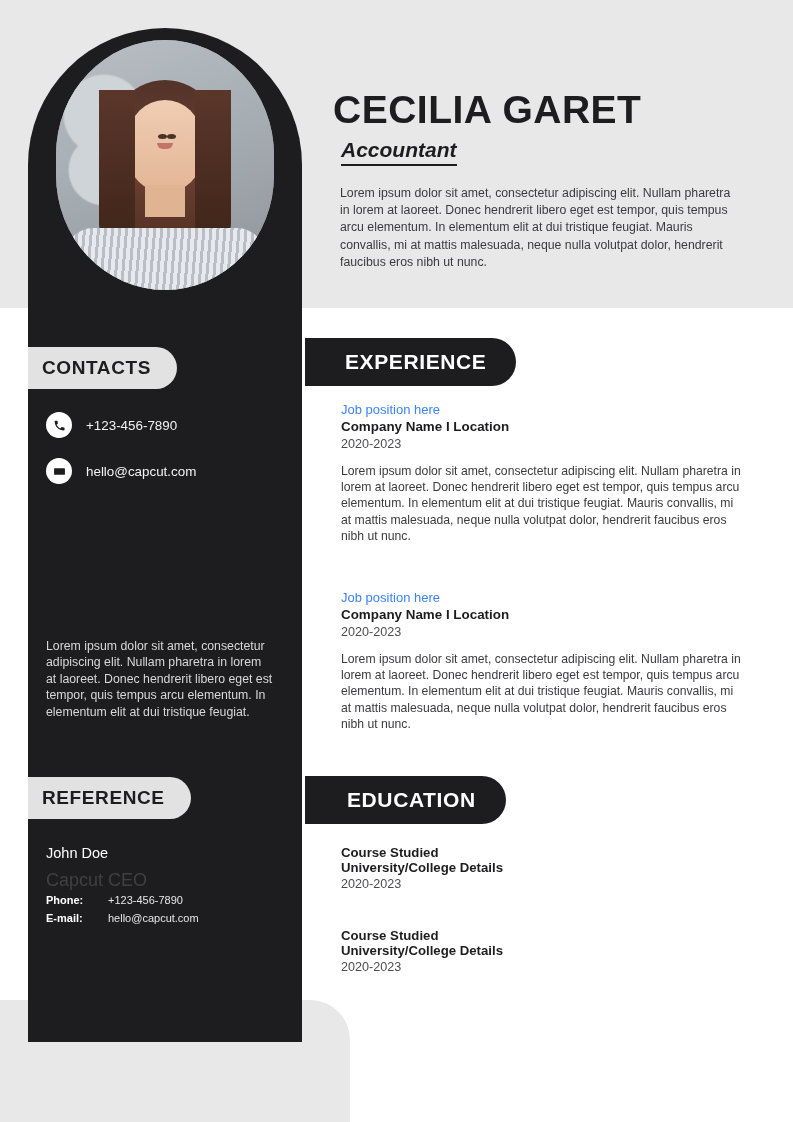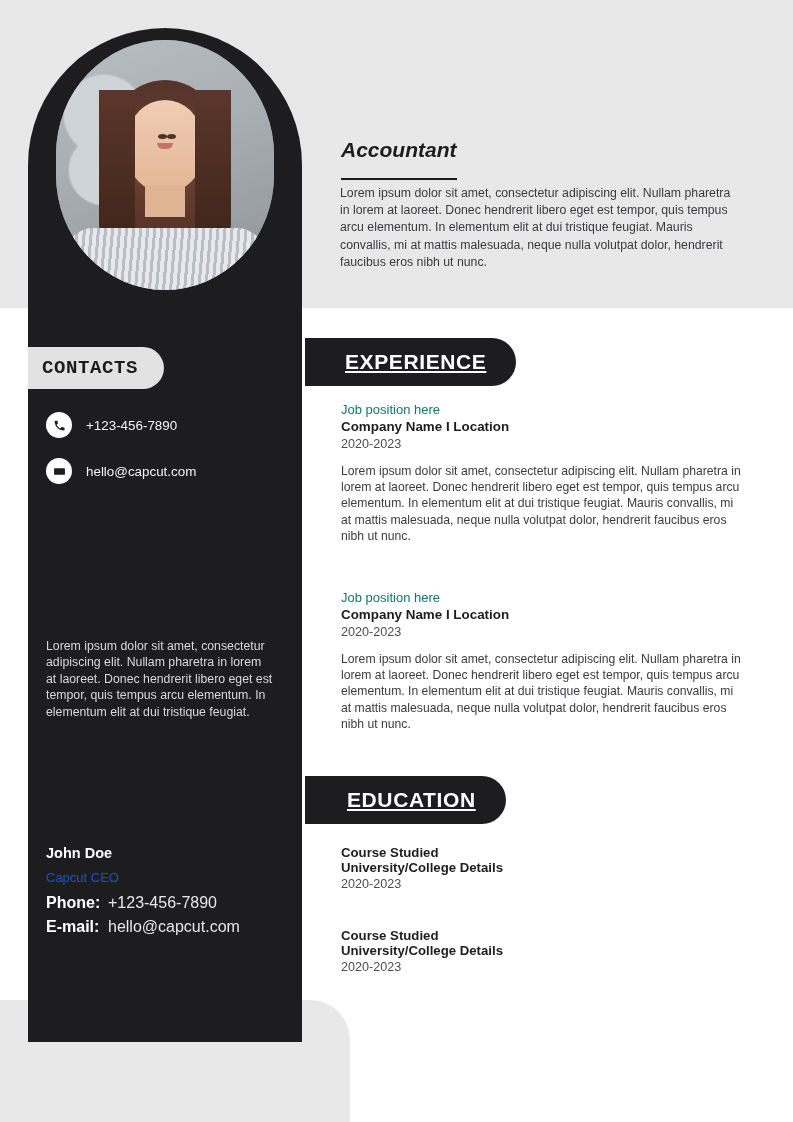--- a/index.html
+++ b/index.html
@@ -137,21 +137,21 @@
     color: #1d1d1f;
   }
   .role {
     position: absolute;
     left: 341px; top: 138px;
     font-size: 21px;
     font-style: italic;
     font-weight: bold;
     color: #1d1d1f;
     border-bottom: 2px solid #1d1d1f;
-    padding-bottom: 16px;
+    padding-bottom: 2px;
   }
   .summary {
     position: absolute;
     left: 340px; top: 185px;
     width: 400px;
     font-size: 12.3px;
     line-height: 17.2px;
     color: #3b3b3f;
   }
 
@@ -164,35 +164,34 @@
   }
   .pill-dark {
     position: absolute;
     height: 48px;
     background: #1d1d1f;
     color: #fff;
     font-size: 21px;
     padding: 0 30px 0 40px;
     border-top-right-radius: 26px;
     border-bottom-right-radius: 26px;
-    text-decoration: underline;
   }
   .pill-light {
     position: absolute;
     height: 42px;
     background: #e2e2e2;
     color: #1d1d1f;
     font-size: 19px;
     padding: 0 26px 0 14px;
     border-top-right-radius: 22px;
     border-bottom-right-radius: 22px;
   }
 
   
-  .sb-contacts-pill { left: 28px; top: 347px; font-family: Liberation Mono, monospace; }
+  .sb-contacts-pill { left: 28px; top: 347px; }
   .sb-skills-pill   { left: 28px; top: 567px; }
   .sb-ref-pill      { left: 28px; top: 777px; }
 
   .contact-list {
     position: absolute;
     left: 46px; top: 408px;
     width: 250px;
   }
   .contact-row {
     display: flex;
@@ -224,45 +223,45 @@
     color: #d8d8d8;
     font-size: 12.3px;
     line-height: 16.4px;
   }
 
   .ref-name {
     position: absolute;
     left: 46px; top: 845px;
     color: #ffffff;
     font-size: 14.5px;
-    font-weight: bold;
+    font-weight: normal;
   }
   .ref-title {
     position: absolute;
     left: 46px; top: 870px;
-    color: #1d4ed8;
-    font-size: 13px;
+    color: #404040;
+    font-size: 18px;
   }
   .ref-grid {
     position: absolute;
     left: 46px; top: 894px;
     width: 230px;
-    font-size: 16px;
+    font-size: 11px;
     color: #efefef;
   }
   .ref-grid .row { display: flex; margin-bottom: 6px; }
   .ref-grid .k { width: 62px; font-weight: bold; color: #ffffff; }
   .ref-grid .v { color: #e6e6e6; }
 
   
   .exp-pill { left: 305px; top: 338px; }
   .edu-pill { left: 305px; top: 776px; padding-left: 42px; }
 
   .block { position: absolute; left: 341px; width: 400px; }
-  .job-pos { font-size: 13px; color: #0f766e; margin-bottom: 2px; }
+  .job-pos { font-size: 13px; color: #3b82f6; margin-bottom: 2px; }
   .job-co  { font-size: 13.4px; font-weight: bold; color: #1d1d1f; margin-bottom: 3px; }
   .job-yr  { font-size: 12.6px; color: #4c4c50; }
   .job-desc{ font-size: 12.2px; line-height: 16.2px; color: #3b3b3f; margin-top: 12px; }
 
   .edu-course { font-size: 13.2px; font-weight: bold; color: #1d1d1f; }
   .edu-school { font-size: 13.2px; font-weight: bold; color: #1d1d1f; }
   .edu-year   { font-size: 12.6px; color: #4c4c50; margin-top: 2px; }
   svg { display: block; }
 </style>
 </head>
@@ -284,20 +283,21 @@
         <div class="person-eye r"></div>
         <div class="person-lip"></div>
       </div>
       <div class="person-neck"></div>
       <div class="person-hair-front-l"></div>
       <div class="person-hair-front-r"></div>
       <div class="person-shirt"></div>
     </div>
   </div>
 
+  <div class="name">CECILIA GARET</div>
   <div class="role">Accountant</div>
   <div class="summary">Lorem ipsum dolor sit amet, consectetur adipiscing elit. Nullam pharetra in lorem at laoreet. Donec hendrerit libero eget est tempor, quis tempus arcu elementum. In elementum elit at dui tristique feugiat. Mauris convallis, mi at mattis malesuada, neque nulla volutpat dolor, hendrerit faucibus eros nibh ut nunc.</div>
 
   <div class="pill pill-light sb-contacts-pill">CONTACTS</div>
   <div class="contact-list">
     <div class="contact-row">
       <span class="cicon">
         <svg width="13" height="13" viewBox="0 0 24 24" fill="#1d1d1f">
             <path d="M6.6 10.8c1.4 2.8 3.8 5.2 6.6 6.6l2.2-2.2c.3-.3.7-.4 1.1-.3 1.2.4 2.5.6 3.8.6.6 0 1 .4 1 1V20c0 .6-.4 1-1 1C10.6 21 3 13.4 3 4c0-.6.4-1 1-1h3.5c.6 0 1 .4 1 1 0 1.3.2 2.6.6 3.8.1.4 0 .8-.3 1.1l-2.2 1.9z"></path>
           </svg>
@@ -309,20 +309,21 @@
         <svg width="13" height="13" viewBox="0 0 24 24" fill="#1d1d1f">
             <path d="M3 6h18a1 1 0 0 1 1 1v10a1 1 0 0 1-1 1H3a1 1 0 0 1-1-1V7a1 1 0 0 1 1-1zm9 7.2L4.2 7.8h15.6L12 13.2z"></path>
           </svg>
       </span>
       <span class="ctext">hello@capcut.com</span>
     </div>
   </div>
 
   <div class="skills-text">Lorem ipsum dolor sit amet, consectetur adipiscing elit. Nullam pharetra in lorem at laoreet. Donec hendrerit libero eget est tempor, quis tempus arcu elementum. In elementum elit at dui tristique feugiat.</div>
 
+  <div class="pill pill-light sb-ref-pill">REFERENCE</div>
   <div class="ref-name">John Doe</div>
   <div class="ref-title">Capcut CEO</div>
   <div class="ref-grid">
     <div class="row">
       <span class="k">Phone:</span>
       <span class="v">+123-456-7890</span>
     </div>
     <div class="row">
       <span class="k">E-mail:</span>
       <span class="v">hello@capcut.com</span>

